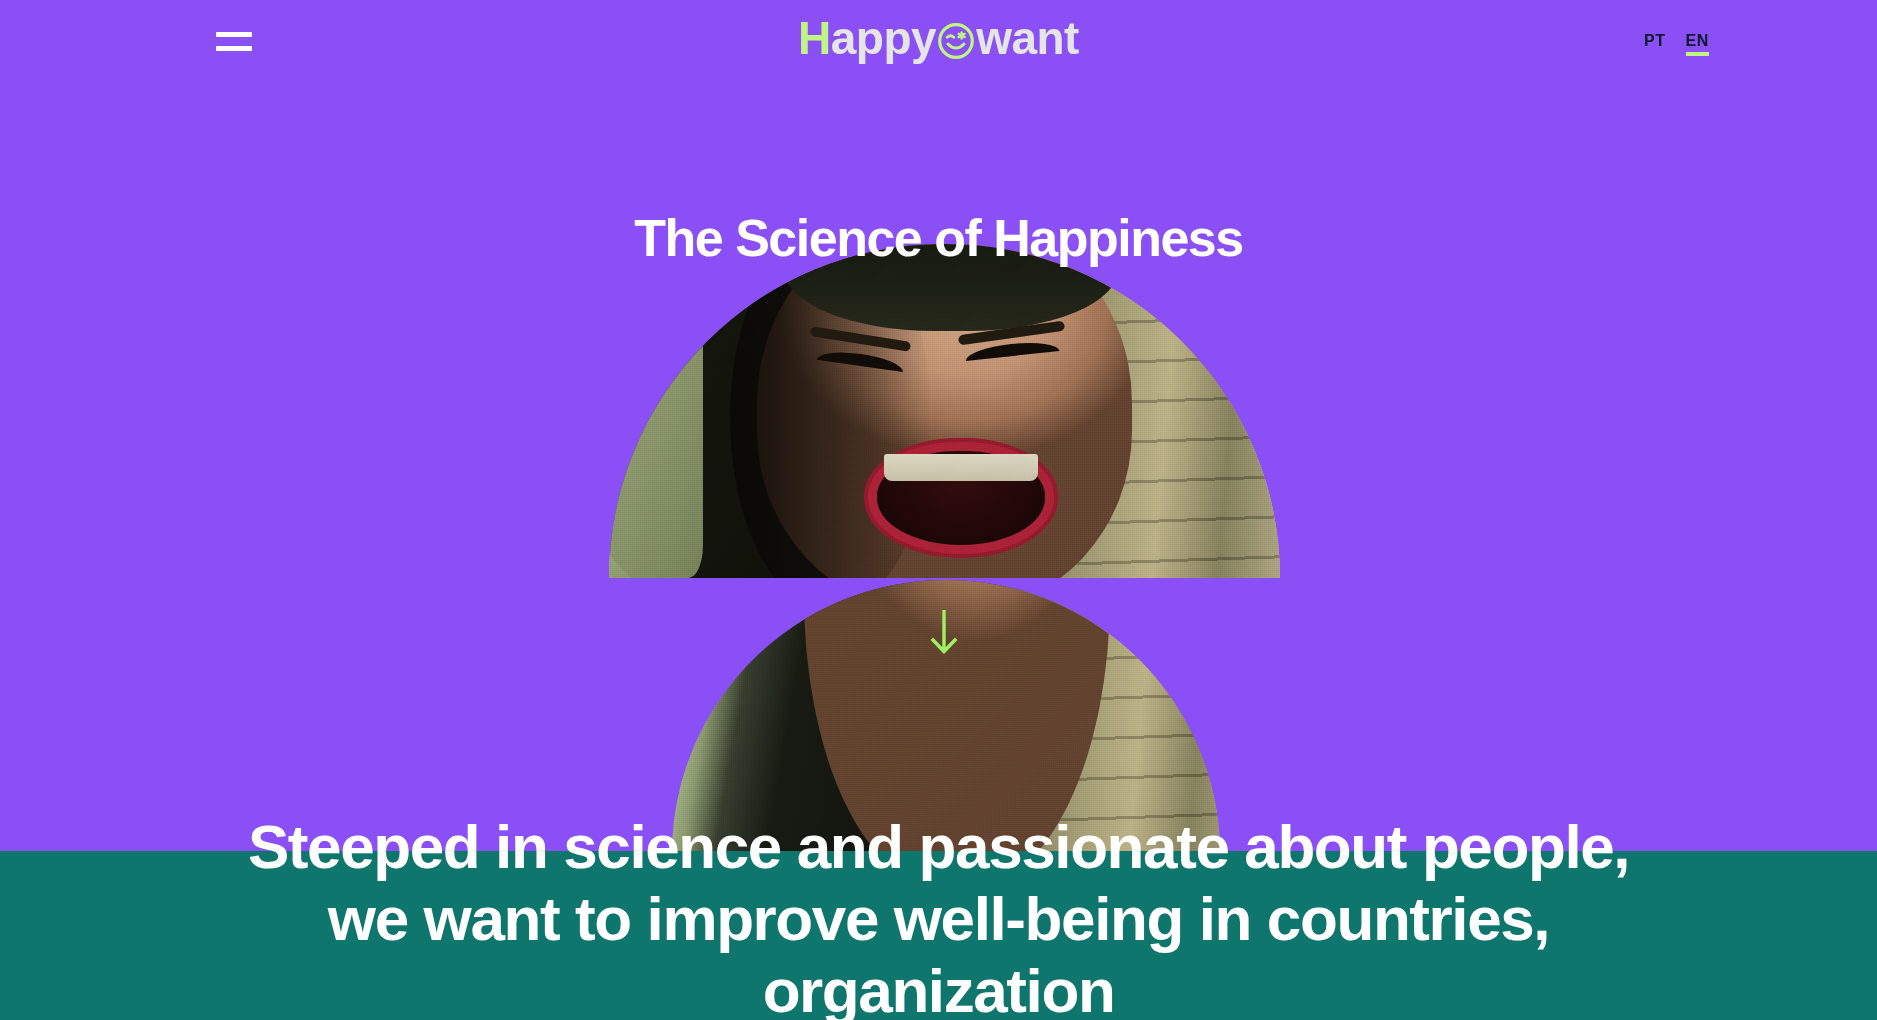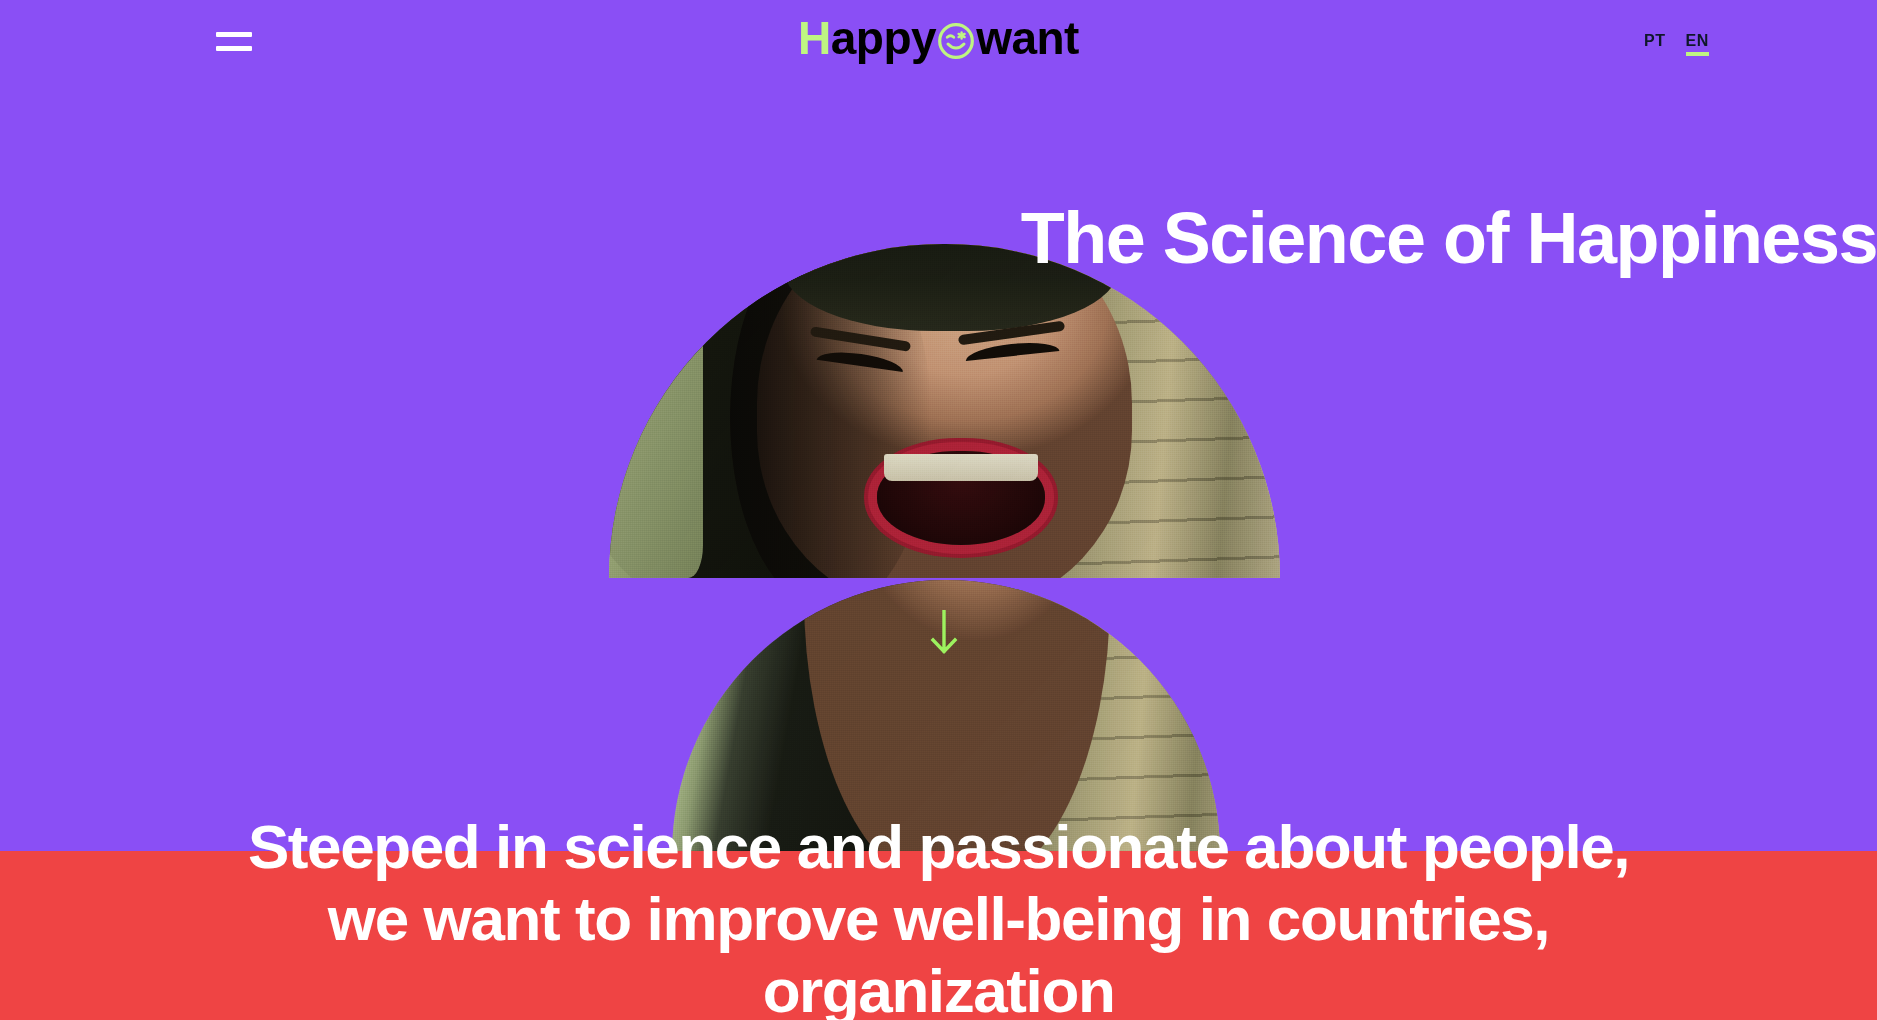--- a/index.html
+++ b/index.html
@@ -54,21 +54,21 @@
     font-size: 46px;
     font-weight: 700;
     letter-spacing: -0.5px;
     line-height: 52px;
     white-space: nowrap;
     color: #ffffff;
     cursor: pointer;
     user-select: none;
   }
   .logo .lg-h { color: #bff582; }
-  .logo .lg-w { color: #000000; }
+  .logo .lg-w { color: #e5e5e5; }
   .logo .smiley {
     display: inline-block;
     vertical-align: -6px;
     width: 38px;
     height: 38px;
     margin: 0 1px;
   }
 
   .lang {
     position: absolute;
@@ -101,22 +101,22 @@
     position: absolute;
     top: 0; left: 0;
     width: 1877px;
     height: 1020px;
   }
 
   .hero-title {
     position: absolute;
     top: 198px;
     left: 0; right: 0;
-    text-align: right;
-    font-size: 72px;
+    text-align: center;
+    font-size: 52px;
     line-height: 80px;
     font-weight: 700;
     letter-spacing: -1.5px;
     color: #ffffff;
     z-index: 30;
     white-space: nowrap;
   }
 
   
   .photo-dome {
@@ -281,21 +281,21 @@
     cursor: pointer;
   }
 
   
   .intro-block {
     position: absolute;
     left: 0;
     top: 851px;
     width: 1877px;
     height: 169px;
-    background: #ef4444;
+    background: #0f766e;
     z-index: 20;
   }
   .intro-text {
     position: absolute;
     left: 0; right: 0;
     top: -40px;
     text-align: center;
     font-size: 62px;
     line-height: 72px;
     font-weight: 700;

